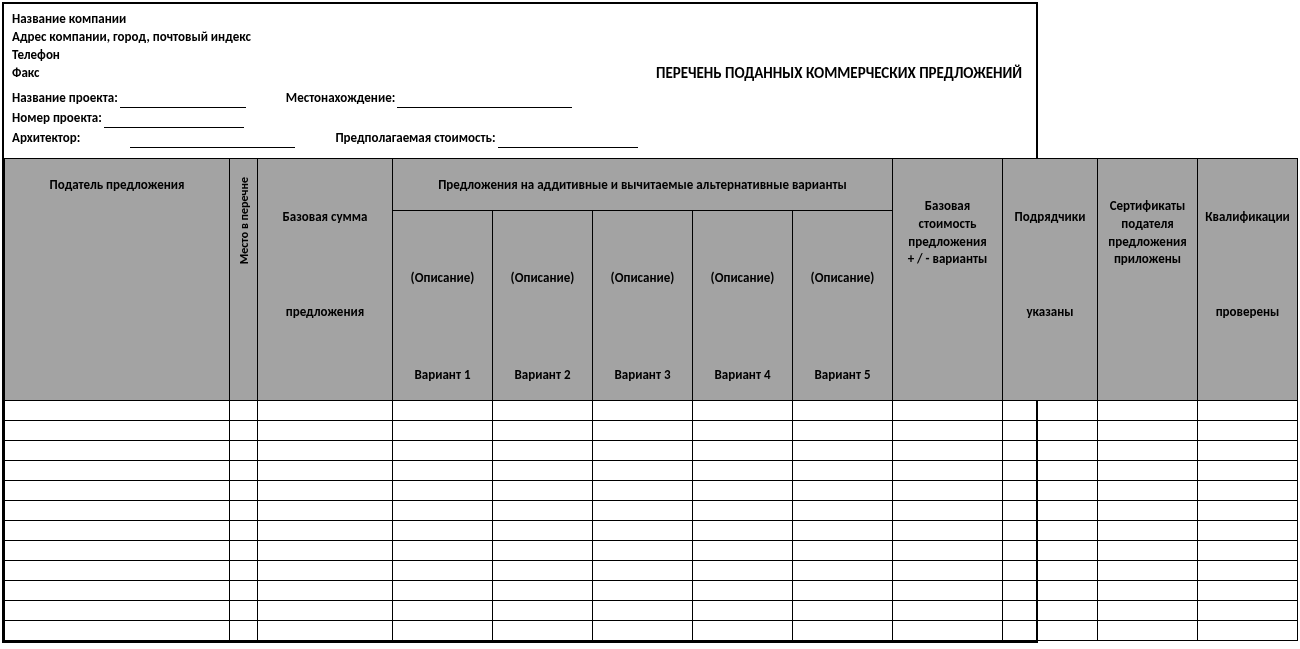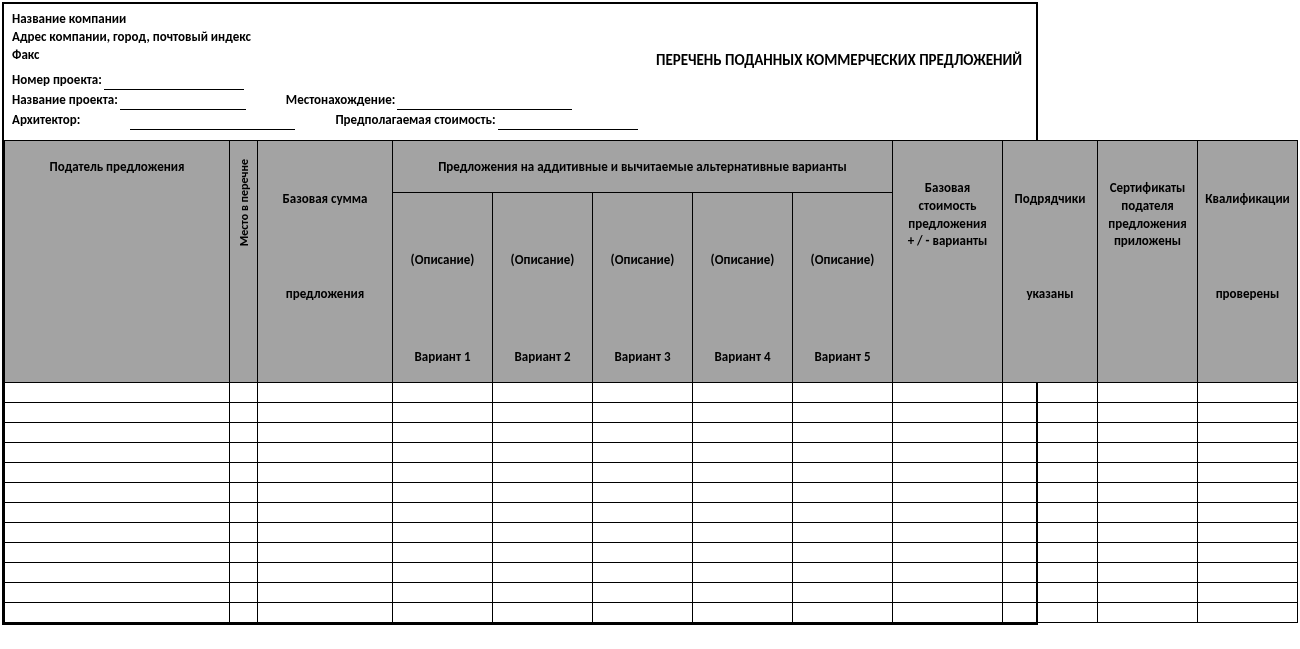--- a/index.html
+++ b/index.html
@@ -23,21 +23,21 @@
     padding: 6px 8px 4px 8px;
     position: relative;
   }
   .company-line {
     font-weight: bold;
     line-height: 18px;
   }
   .doc-title {
     position: absolute;
     right: 14px;
-    top: 47px;
+    top: 60px;
     font-weight: bold;
     font-size: 15px;
   }
   .meta {
     padding: 2px 8px 10px 8px;
   }
   .meta-row {
     line-height: 20px;
     display: flex;
     align-items: flex-end;
@@ -116,34 +116,35 @@
   }
 </style>
 </head>
 <body>
 
 <div class="page">
 
   <div class="top">
     <div class="company-line">Название компании</div>
     <div class="company-line">Адрес компании, город, почтовый индекс</div>
+    <div class="company-line">Телефон</div>
     <div class="company-line">Факс</div>
     <div class="doc-title">ПЕРЕЧЕНЬ ПОДАННЫХ КОММЕРЧЕСКИХ ПРЕДЛОЖЕНИЙ</div>
   </div>
 
   <div class="meta">
-    <div class="meta-row">
-      <span class="meta-lbl">Номер проекта:</span>
-      <span class="meta-field" style="width:140px"></span>
-    </div>
     <div class="meta-row">
       <span class="meta-lbl">Название проекта:</span>
       <span class="meta-field" style="width:126px"></span>
       <span class="meta-lbl meta-col2">Местонахождение:</span>
       <span class="meta-field" style="width:175px"></span>
+    </div>
+    <div class="meta-row">
+      <span class="meta-lbl">Номер проекта:</span>
+      <span class="meta-field" style="width:140px"></span>
     </div>
     <div class="meta-row">
       <span class="meta-lbl">Архитектор:</span>
       <span class="meta-field" style="width:165px;margin-left:50px"></span>
       <span class="meta-lbl meta-col2">Предполагаемая стоимость:</span>
       <span class="meta-field" style="width:140px"></span>
     </div>
   </div>
 
   <table class="grid">

